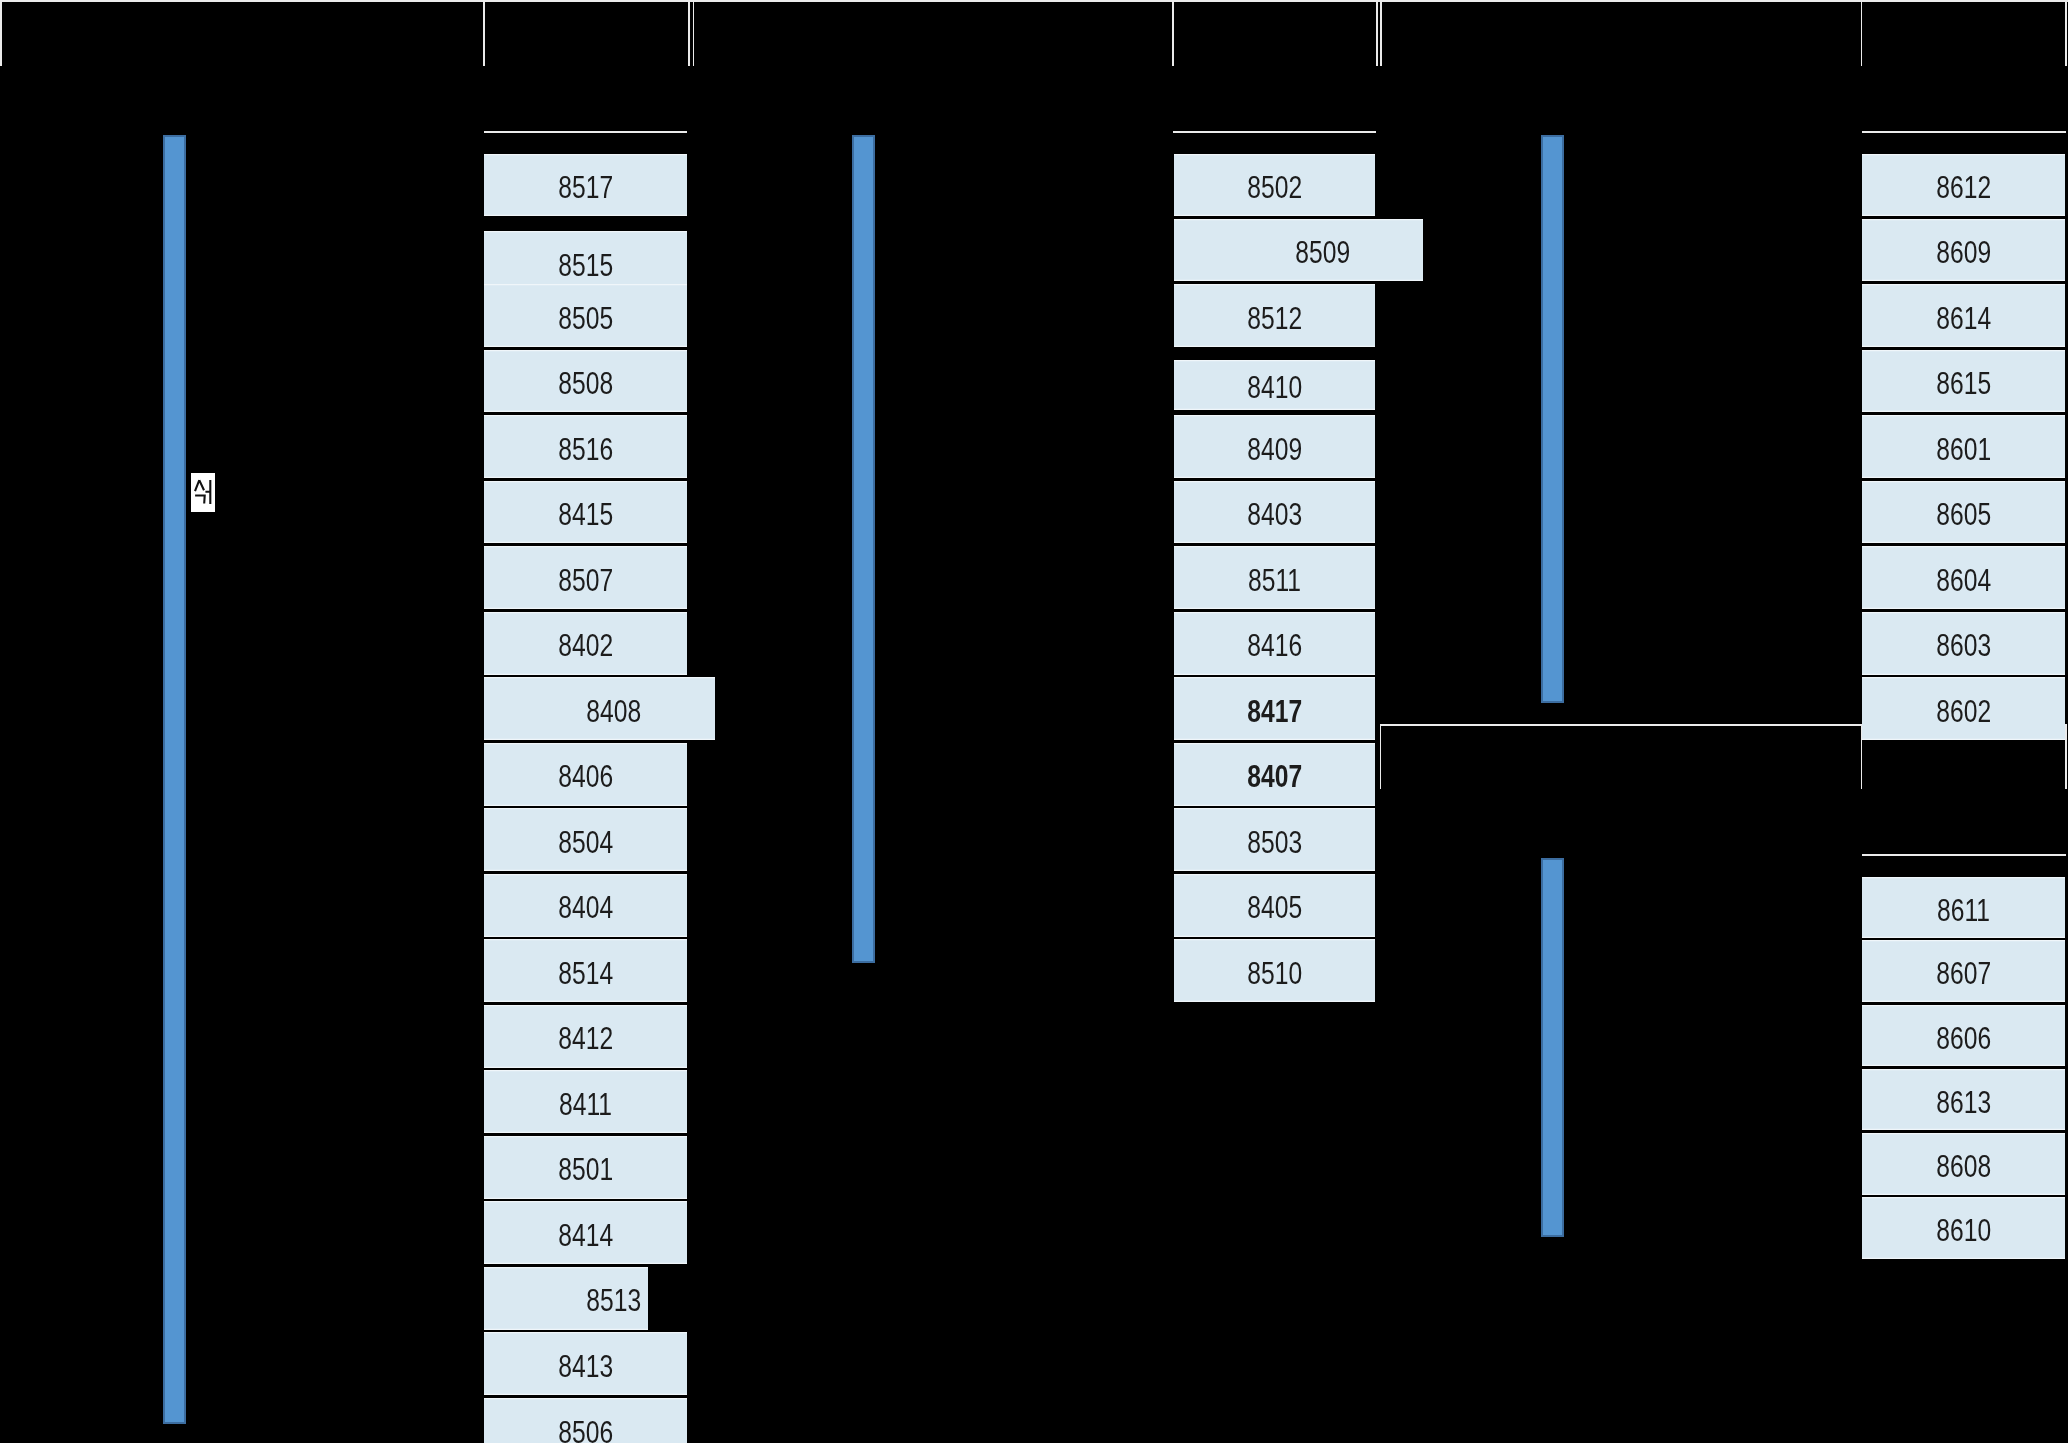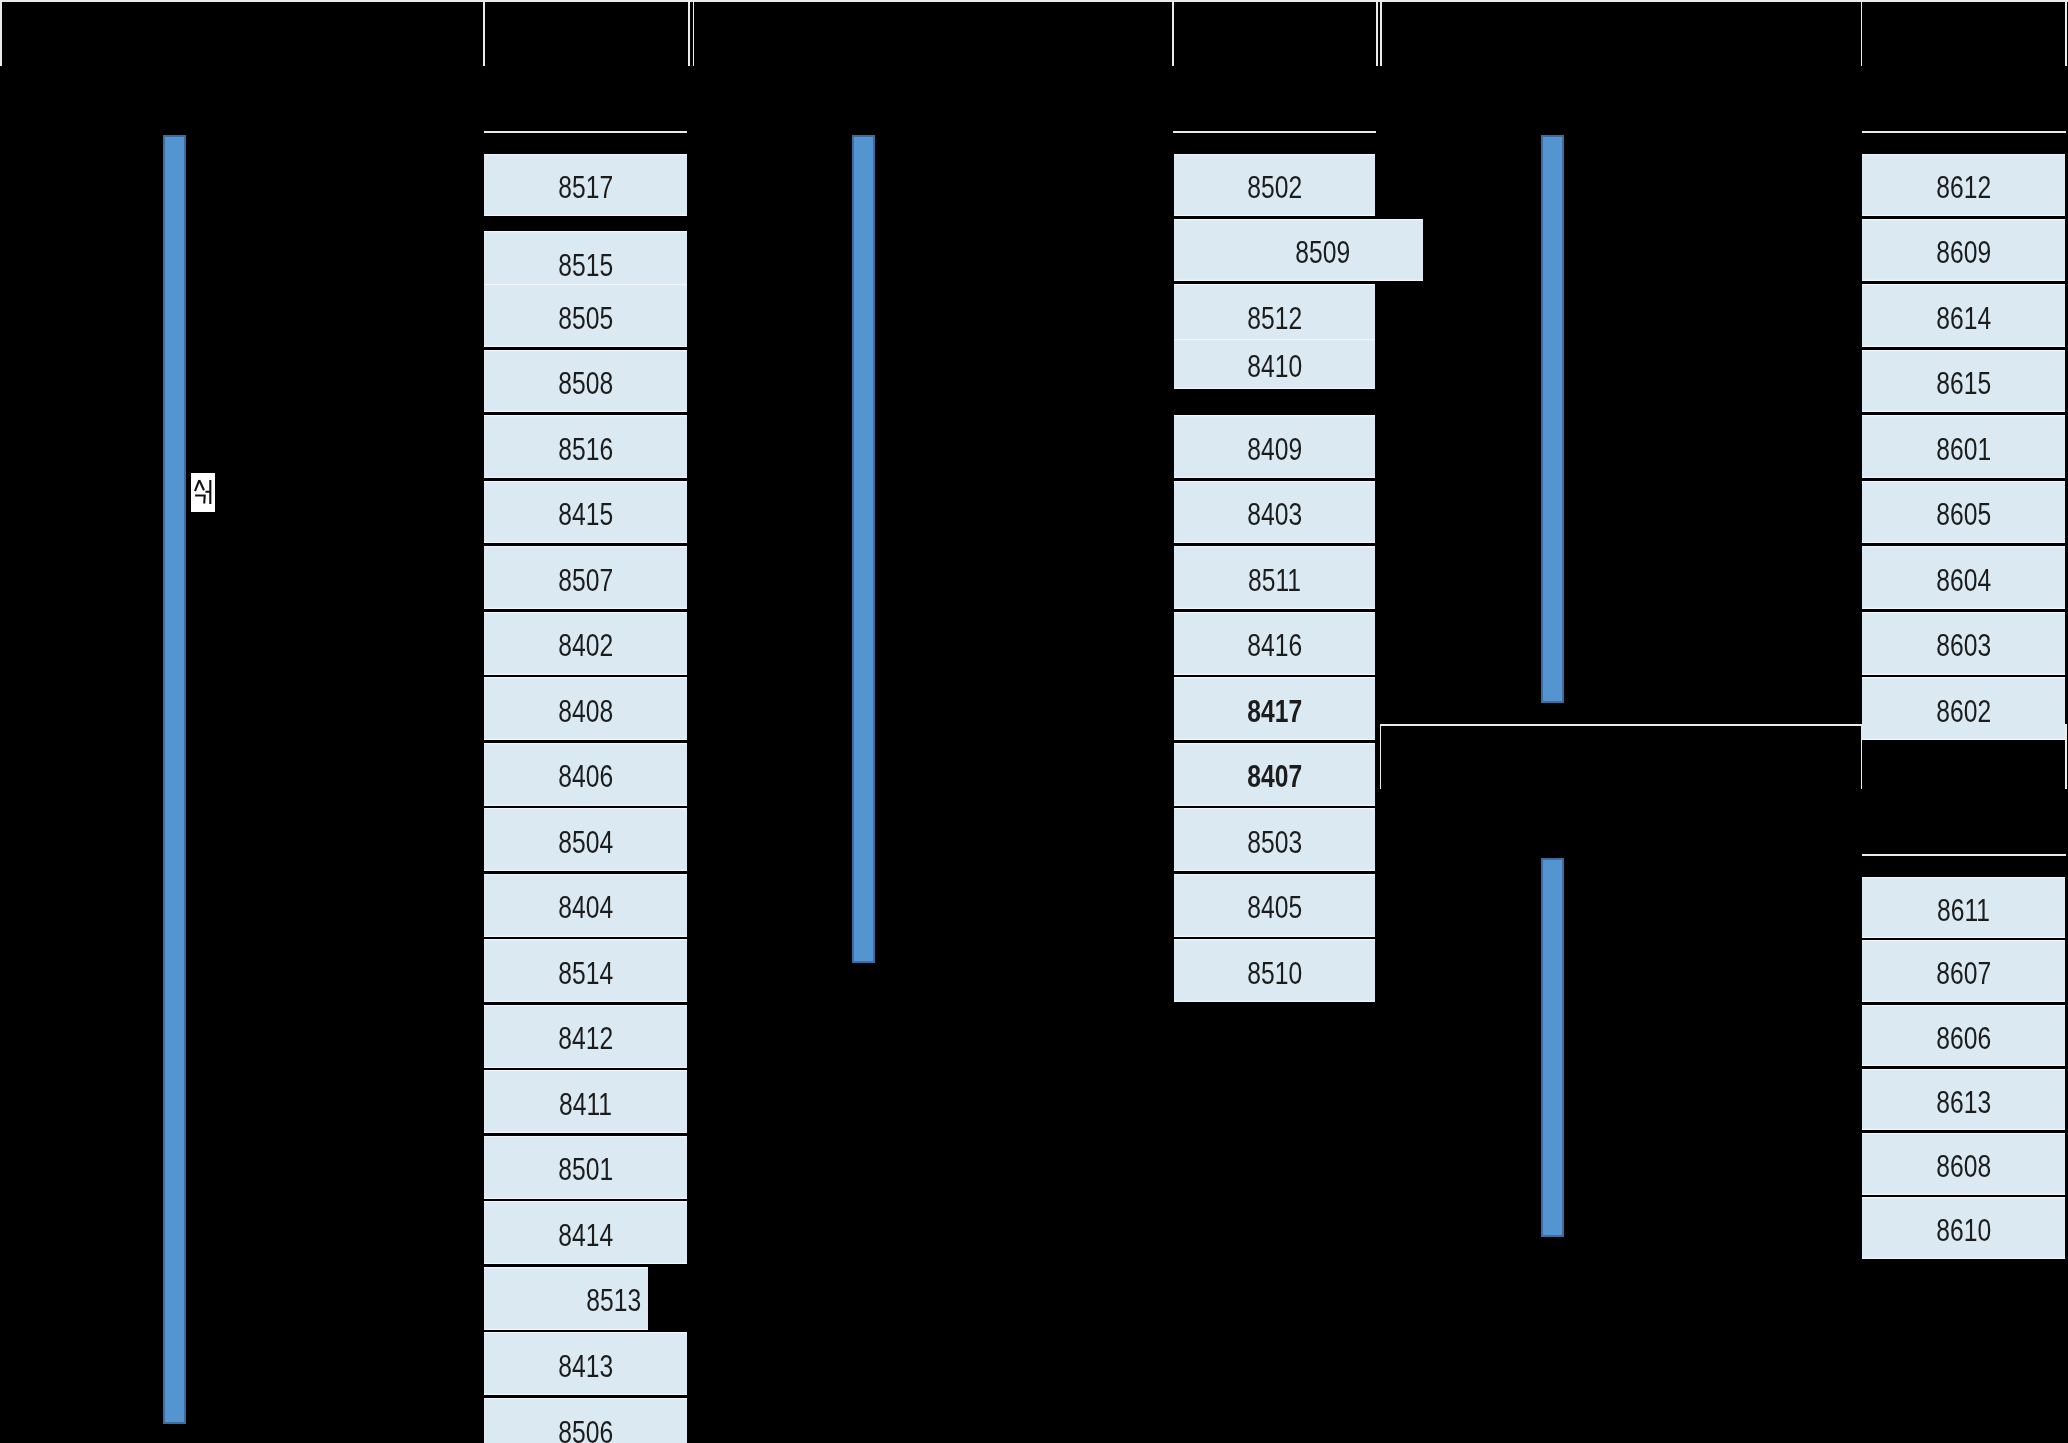--- a/index.html
+++ b/index.html
@@ -87,21 +87,21 @@
     </div>
     <div class="cell" style="left: 483.9px; top: 460.65px; width: 203px; height: 62.82px; background: rgb(218, 233, 242);">
       <span style="color: rgb(28, 28, 28);">8415</span>
     </div>
     <div class="cell" style="left: 483.9px; top: 526.17px; width: 203px; height: 62.82px; background: rgb(218, 233, 242);">
       <span style="color: rgb(28, 28, 28);">8507</span>
     </div>
     <div class="cell" style="left: 483.9px; top: 591.69px; width: 203px; height: 62.82px; background: rgb(218, 233, 242);">
       <span style="color: rgb(28, 28, 28);">8402</span>
     </div>
-    <div class="cell" style="left: 483.9px; top: 657.21px; width: 203px; height: 62.82px; background: rgb(218, 233, 242);">
+    <div class="cell" style="left: 483.9px; top: 657.21px; width: 203px; height: 62.82px; background: rgb(218, 233, 242); padding-left: 28px;">
       <span style="color: rgb(28, 28, 28);">8408</span>
     </div>
     <div class="cell" style="left: 483.9px; top: 722.73px; width: 203px; height: 62.82px; background: rgb(218, 233, 242);">
       <span style="color: rgb(28, 28, 28);">8406</span>
     </div>
     <div class="cell" style="left: 483.9px; top: 788.25px; width: 203px; height: 62.82px; background: rgb(218, 233, 242);">
       <span style="color: rgb(28, 28, 28);">8504</span>
     </div>
     <div class="cell" style="left: 483.9px; top: 853.77px; width: 203px; height: 62.82px; background: rgb(218, 233, 242);">
       <span style="color: rgb(28, 28, 28);">8404</span>
@@ -133,21 +133,21 @@
     <div class="gridline" style="left: 1173.2px; top: 130.8px; width: 202.4px; height: 1.8px; background: rgb(235, 235, 235);"></div>
     <div class="cell" style="left: 1173.6px; top: 134.3px; width: 201.6px; height: 61.57px; background: rgb(218, 233, 242);">
       <span style="color: rgb(28, 28, 28);">8502</span>
     </div>
     <div class="cell" style="left: 1173.6px; top: 198.57px; width: 201.6px; height: 62.82px; background: rgb(218, 233, 242); padding-left: 48px;">
       <span style="color: rgb(28, 28, 28);">8509</span>
     </div>
     <div class="cell" style="left: 1173.6px; top: 264.09px; width: 201.6px; height: 62.82px; background: rgb(218, 233, 242);">
       <span style="color: rgb(28, 28, 28);">8512</span>
     </div>
-    <div class="cell" style="left: 1173.6px; top: 319px; width: 201.6px; height: 50px; background: rgb(218, 233, 242);">
+    <div class="cell" style="left: 1173.6px; top: 340px; width: 201.6px; height: 50px; background: rgb(218, 233, 242);">
       <span style="color: rgb(28, 28, 28);">8410</span>
     </div>
     <div class="cell" style="left: 1173.6px; top: 395.13px; width: 201.6px; height: 62.82px; background: rgb(218, 233, 242);">
       <span style="color: rgb(28, 28, 28);">8409</span>
     </div>
     <div class="cell" style="left: 1173.6px; top: 460.65px; width: 201.6px; height: 62.82px; background: rgb(218, 233, 242);">
       <span style="color: rgb(28, 28, 28);">8403</span>
     </div>
     <div class="cell" style="left: 1173.6px; top: 526.17px; width: 201.6px; height: 62.82px; background: rgb(218, 233, 242);">
       <span style="color: rgb(28, 28, 28);">8511</span>

